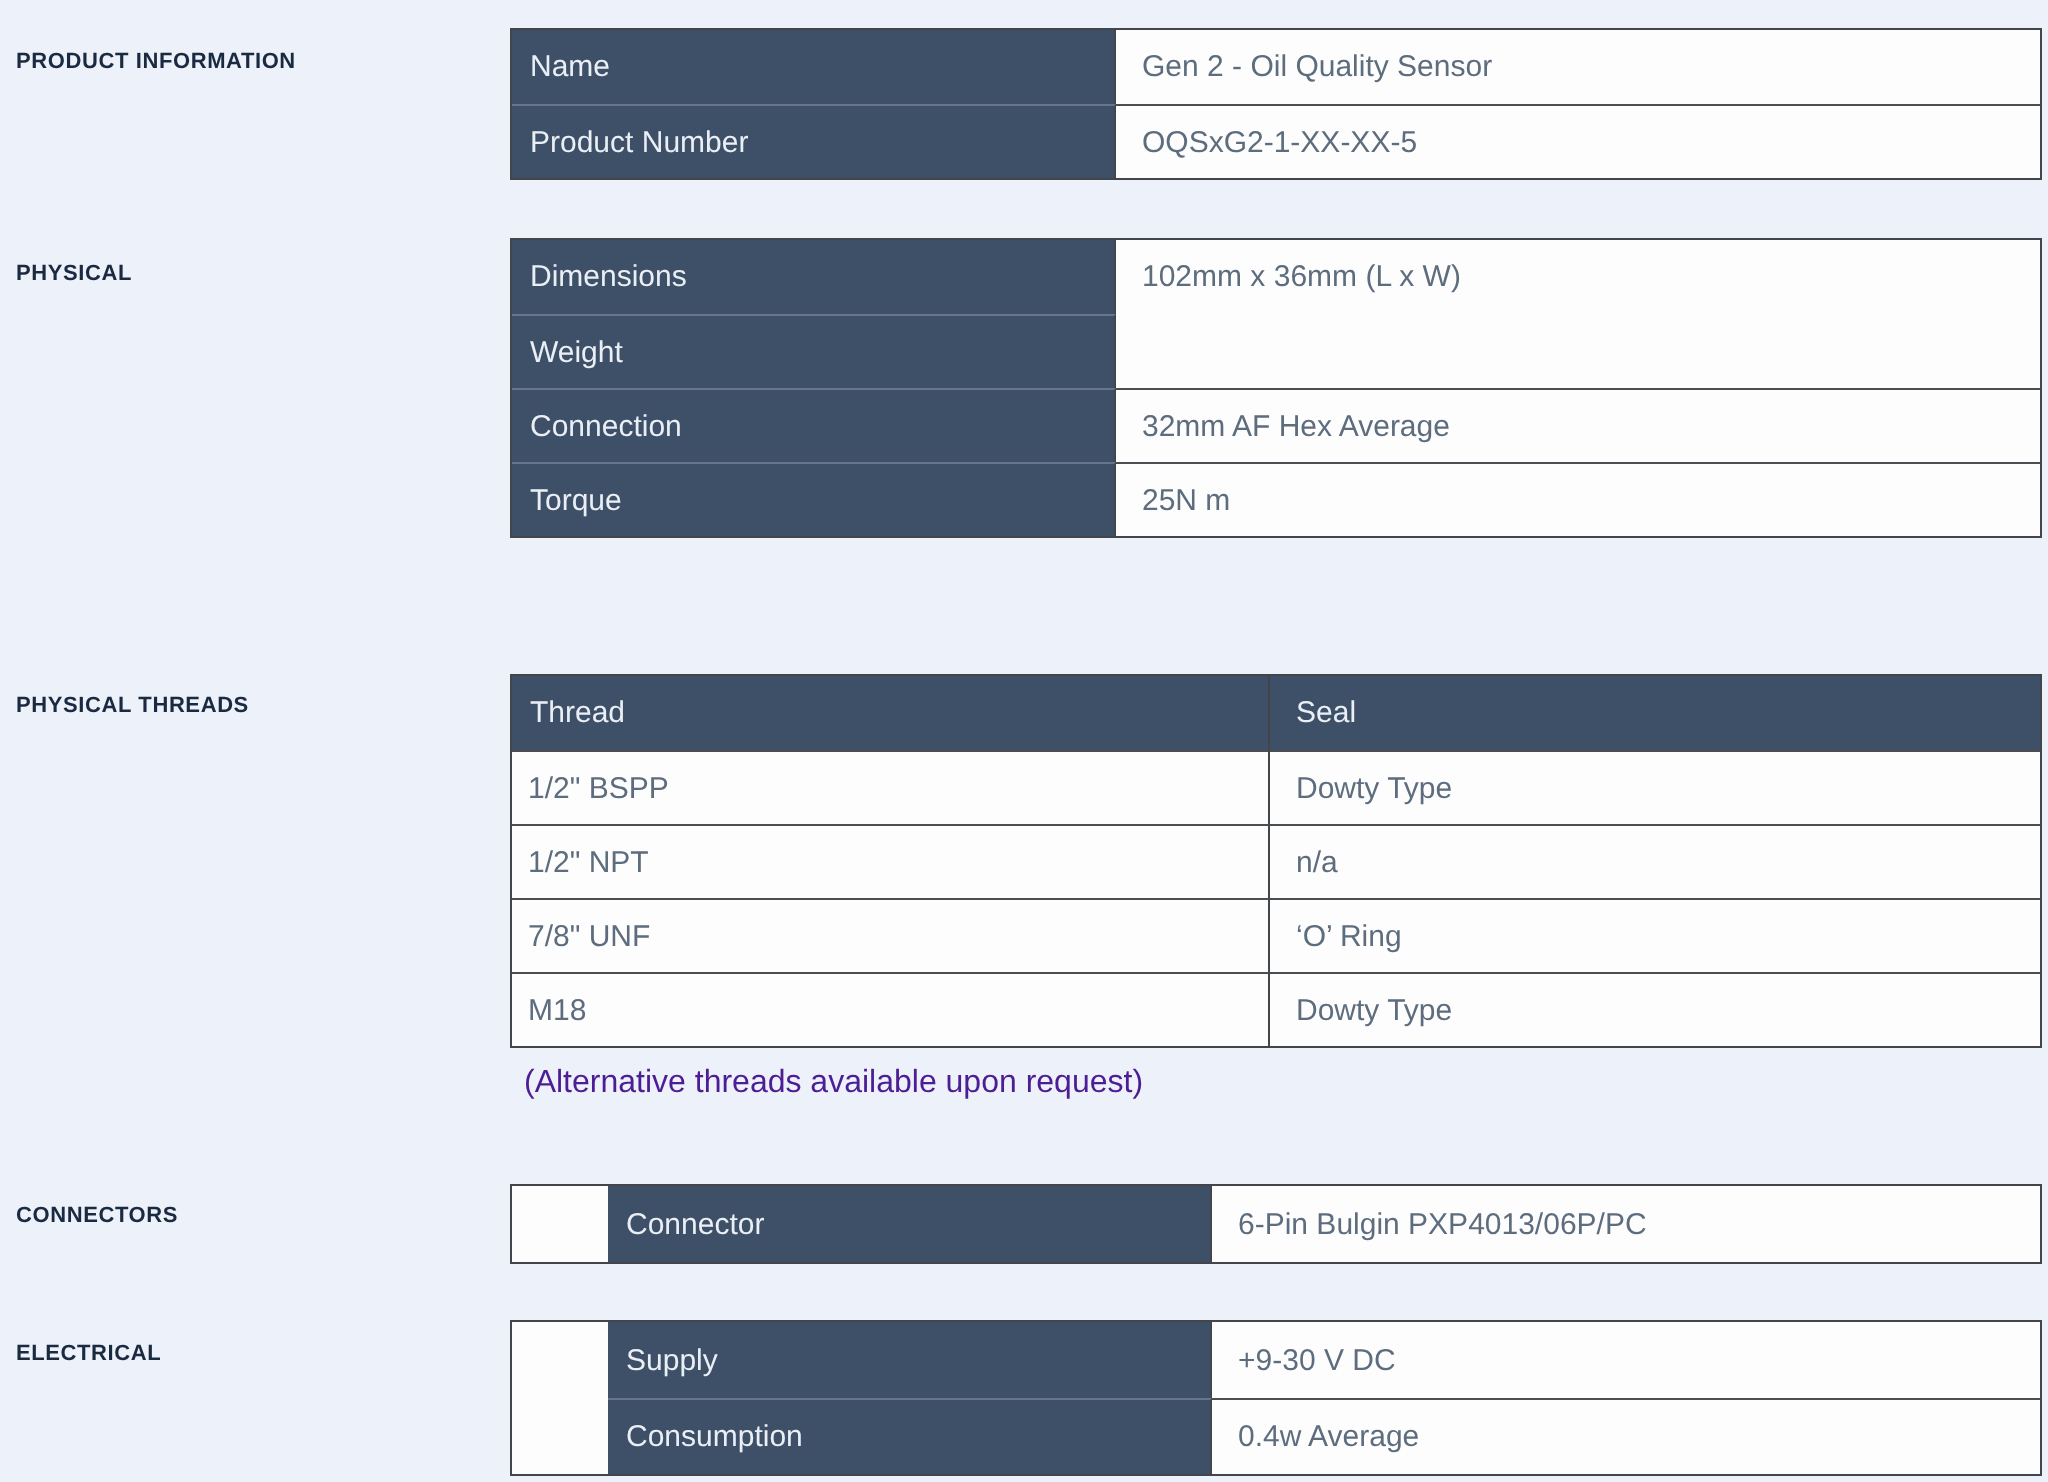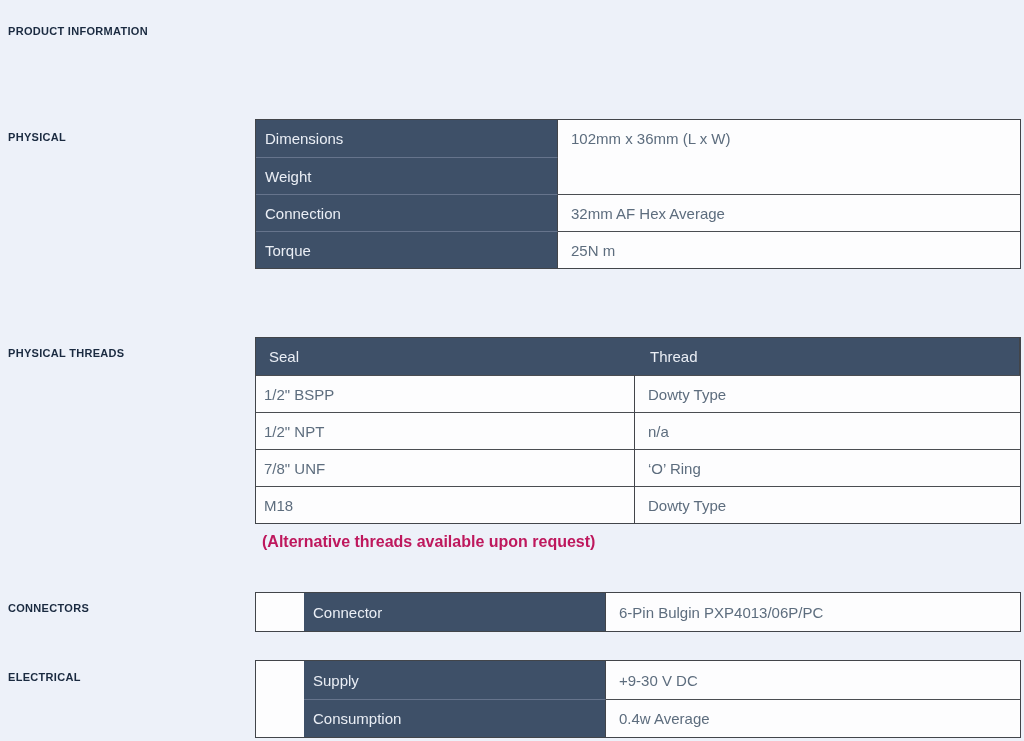--- a/index.html
+++ b/index.html
@@ -78,36 +78,46 @@
   .threads-table .body-cell.col-a { padding-left: 8px; }
   .threads-table .body-cell.col-b { flex: 1; padding-left: 13px; }
   .threads-table .spec-row + .spec-row .body-cell,
   .threads-table .spec-row + .spec-row .head-cell { border-top: 1px solid #4a4d52; }
 
   .threads-note {
     position: absolute;
     left: 262px;
     top: 533px;
     font-size: 16px;
-    font-weight: bold;
-    color: #be185d;
+    font-weight: normal;
+    color: #4c1d95;
     white-space: nowrap;
   }
 </style>
 </head>
 <body>
 
 <div class="page">
 
   <h2 class="section-heading" style="top:25px">PRODUCT INFORMATION</h2>
   <h2 class="section-heading" style="top:131px">PHYSICAL</h2>
   <h2 class="section-heading" style="top:347px">PHYSICAL THREADS</h2>
   <h2 class="section-heading" style="top:602px">CONNECTORS</h2>
   <h2 class="section-heading" style="top:671px">ELECTRICAL</h2>
 
+  <div class="spec-table" style="top:14px">
+    <div class="spec-row">
+      <div class="label-cell">Name</div>
+      <div class="value-cell">Gen 2 - Oil Quality Sensor</div>
+    </div>
+    <div class="spec-row">
+      <div class="label-cell">Product Number</div>
+      <div class="value-cell">OQSxG2-1-XX-XX-5</div>
+    </div>
+  </div>
 
   <div class="spec-table" style="top:119px">
     <div class="spec-row">
       <div class="label-cell">Dimensions</div>
       <div class="value-cell">102mm x 36mm (L x W)</div>
     </div>
     <div class="spec-row">
       <div class="label-cell">Weight</div>
     </div>
     <div class="spec-row">
@@ -115,22 +125,22 @@
       <div class="value-cell">32mm AF Hex Average</div>
     </div>
     <div class="spec-row">
       <div class="label-cell">Torque</div>
       <div class="value-cell">25N m</div>
     </div>
   </div>
 
   <div class="spec-table threads-table" style="top:337px">
     <div class="spec-row">
+      <div class="head-cell col-a">Thread</div>
       <div class="head-cell col-b">Seal</div>
-      <div class="head-cell col-a">Thread</div>
     </div>
     <div class="spec-row">
       <div class="body-cell col-a">1/2" BSPP</div>
       <div class="body-cell col-b">Dowty Type</div>
     </div>
     <div class="spec-row">
       <div class="body-cell col-a">1/2" NPT</div>
       <div class="body-cell col-b">n/a</div>
     </div>
     <div class="spec-row">

